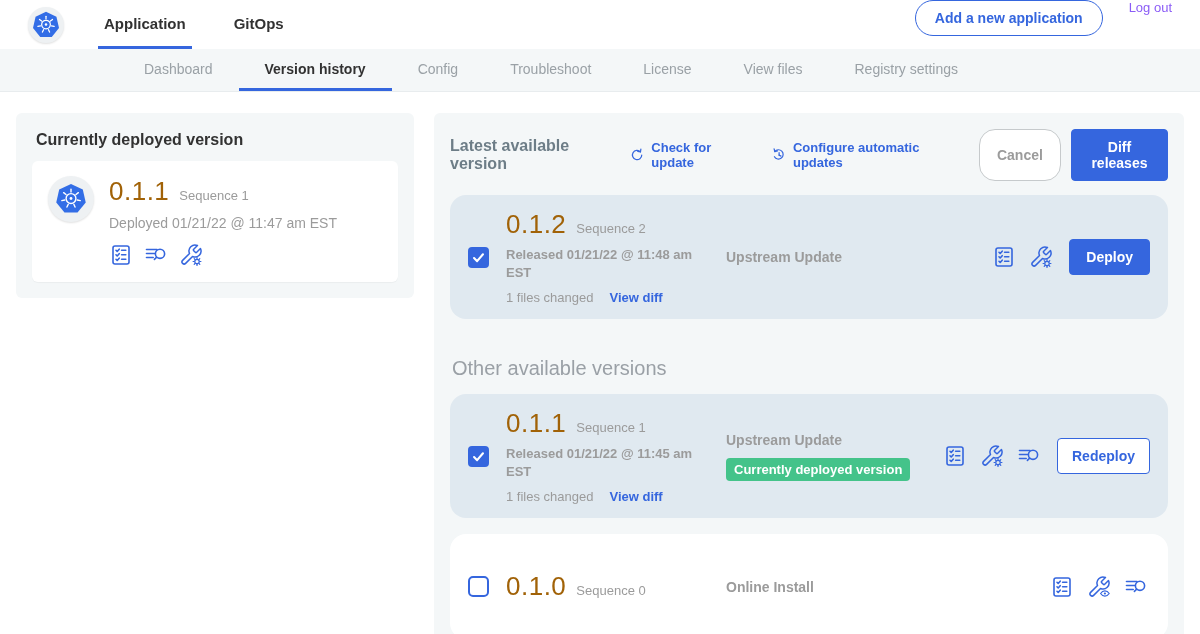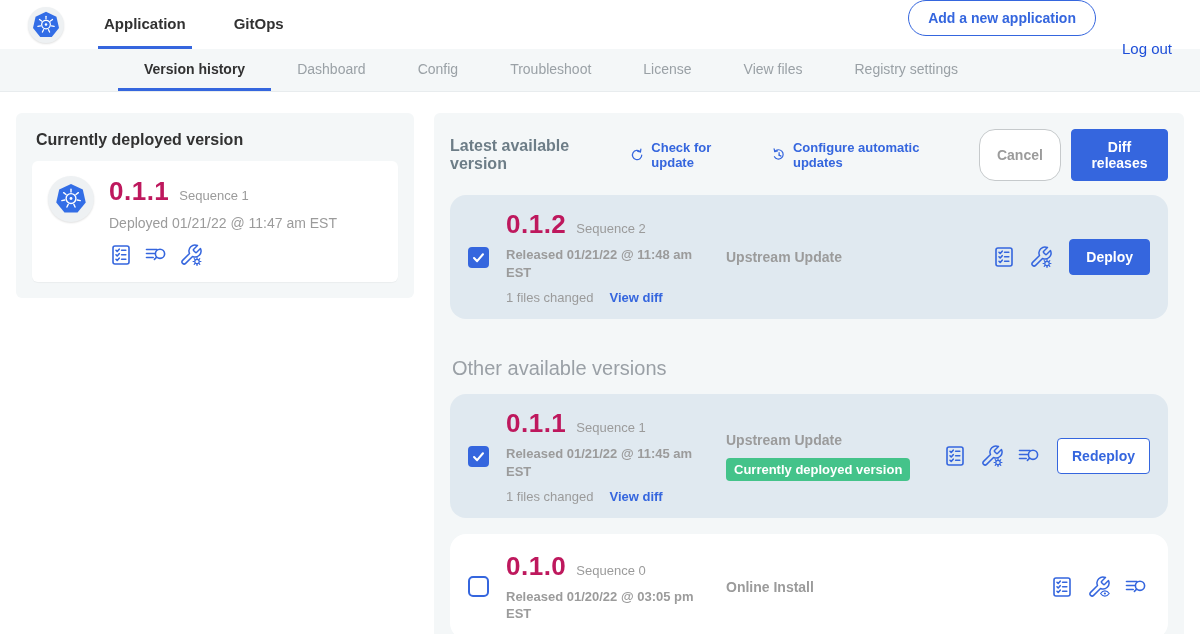--- a/index.html
+++ b/index.html
@@ -10,40 +10,40 @@
   .topnav { height:49px; display:flex; align-items:stretch; padding:0 28px; background:#fff; }
   .brand { align-self:center; width:36px; height:36px; border-radius:50%; background:#eef1f3;
     display:flex; align-items:center; justify-content:center; margin-right:34px;
     box-shadow:0 1px 2px rgba(0,0,0,.12); }
   .topnav-item { display:flex; align-items:center; padding:0 6px; margin-right:36px;
     font-size:15px; font-weight:700; color:#323232; border-bottom:3px solid transparent; cursor:pointer; }
   .topnav-item.active { border-bottom-color:#3566DE; }
   .topnav-right { margin-left:auto; display:flex; align-items:flex-start; gap:26px; }
   .btn-pill { background:#fff; border:1px solid #3566DE; color:#3566DE; font-weight:700;
     font-size:14px; padding:9px 19px; border-radius:19px; cursor:pointer; }
-  .logout { font-size:15px; color:#1d4ed8; cursor:pointer;margin-top:40px; }
+  .logout { font-size:13px; color:#8b5cf6; cursor:pointer; }
 
   
   .subnav { height:43px; background:#F4F7F8; display:flex; align-items:stretch;
     padding-left:118px; border-bottom:1px solid #E8ECEE; }
   .subtab { display:flex; align-items:center; padding:0 26px; font-size:14px; color:#9AA1A6;
     border-bottom:3px solid transparent; cursor:pointer; white-space:nowrap; }
   .subtab.active { color:#323232; font-weight:700; border-bottom-color:#3566DE; }
 
   
   .main { display:flex; align-items:flex-start; gap:20px; padding:21px 16px; }
   .panel { background:#F4F7F8; border-radius:6px; padding:16px; }
   .left-panel { width:398px; }
   .left-title { font-size:16px; font-weight:700; color:#323232; margin:2px 0 12px 4px; }
   .deployed-card { background:#fff; border-radius:6px; padding:15px 16px; display:flex; gap:15px;
     box-shadow:0 1px 1px rgba(0,0,0,.04); }
   .logo-circle { width:46px; height:46px; border-radius:50%; background:#eef1f3; flex:none;
     display:flex; align-items:center; justify-content:center; box-shadow:0 1px 2px rgba(0,0,0,.12); }
   .vline { display:flex; align-items:baseline; gap:10px; }
-  .vnum { font-size:26px; font-weight:700; color:#be185d; letter-spacing:.5px; }
+  .vnum { font-size:26px; font-weight:400; color:#a16207; letter-spacing:.5px; }
   .vseq { font-size:13px; color:#9B9B9B; }
   .vdate { font-size:14px; color:#9B9B9B; margin-top:8px; }
   .icon-row { display:flex; align-items:center; gap:11px; margin-top:12px; }
   .ic { width:24px; height:24px; display:block; cursor:pointer; }
   .ic-sm { width:18px; height:18px; display:block; }
 
   .right-panel { flex:1; }
   .latest-header { display:flex; align-items:center; margin-bottom:14px; }
   .latest-title { font-size:16px; font-weight:600; color:#6D7D87; margin-right:16px; }
   .hlink { display:flex; align-items:center; gap:6px; color:#3566DE; font-weight:700;
@@ -178,22 +178,22 @@
   <div class="topnav-item">
       <span>GitOps</span>
     </div>
   <div class="topnav-right">
     <button class="btn-pill">Add a new application</button>
     <span class="logout">Log out</span>
   </div>
 </div>
 
 <div class="subnav">
+  <div class="subtab">Dashboard</div>
   <div class="subtab active">Version history</div>
-  <div class="subtab">Dashboard</div>
   <div class="subtab">Config</div>
   <div class="subtab">Troubleshoot</div>
   <div class="subtab">License</div>
   <div class="subtab">View files</div>
   <div class="subtab">Registry settings</div>
 </div>
 
 <div class="main">
 
   <div class="panel left-panel">
@@ -315,21 +315,20 @@
       <button class="btn-redeploy">Redeploy</button>
     </div>
 
     <div class="version-row row-plain">
       <div class="checkbox unchecked"></div>
       <div class="version-info">
         <div class="vline">
           <span class="vnum">0.1.0</span>
           <span class="vseq">Sequence 0</span>
         </div>
-        <div class="vreleased">Released 01/20/22 @ 03:05 pm EST</div>
       </div>
       <div class="source-col">
         <div class="source-label">Online Install</div>
       </div>
       <div class="row-icons" style="margin-right:2px">
         <svg class="ic">
             <use href="#i-checklist"></use>
           </svg>
         <svg class="ic">
             <use href="#i-config-eye"></use>

